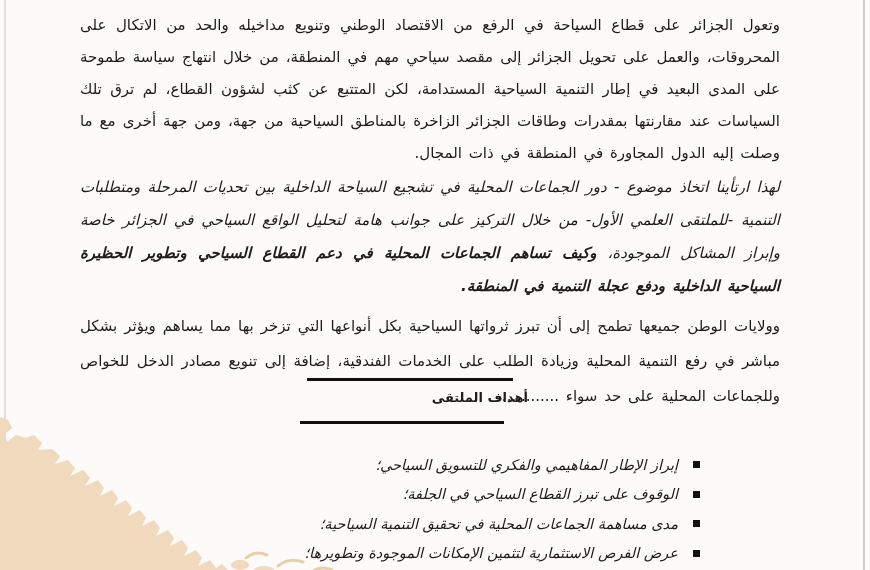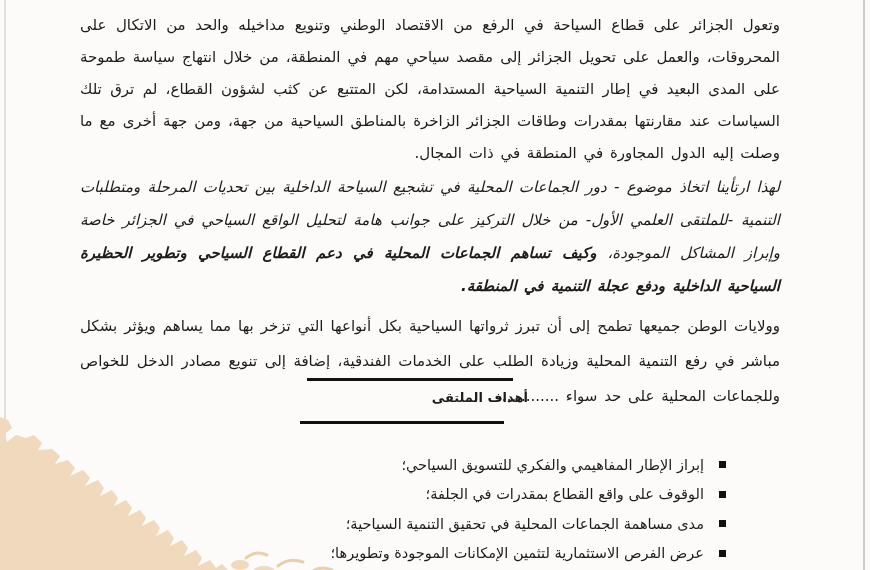--- a/index.html
+++ b/index.html
@@ -56,22 +56,23 @@
     width: 210px;
     text-align: right;
     font-size: 13px;
     font-weight: bold;
     z-index: 2;
   }
 
   .objectives {
     position: absolute;
     top: 450px;
-    right: 144px;
+    right: 170px;
     z-index: 2;
+    font-style: italic;
   }
   .objective-row {
     display: flex;
     direction: rtl;
     align-items: center;
     height: 29.5px;
     font-size: 14.5px;
     white-space: nowrap;
   }
   .bullet-marker {
@@ -121,21 +122,21 @@
   <div class="section-heading" dir="rtl">أهداف الملتقى</div>
   <div class="rule bottom"></div>
 
   <div class="objectives">
     <div class="objective-row">
       <span class="bullet-marker"></span>
       <span>إبراز الإطار المفاهيمي والفكري للتسويق السياحي؛</span>
     </div>
     <div class="objective-row">
       <span class="bullet-marker"></span>
-      <span>الوقوف على واقع القطاع بمقدرات في الجلفة؛</span>
+      <span>الوقوف على تبرز القطاع السياحي في الجلفة؛</span>
     </div>
     <div class="objective-row">
       <span class="bullet-marker"></span>
       <span>مدى مساهمة الجماعات المحلية في تحقيق التنمية السياحية؛</span>
     </div>
     <div class="objective-row">
       <span class="bullet-marker"></span>
       <span>عرض الفرص الاستثمارية لتثمين الإمكانات الموجودة وتطويرها؛</span>
     </div>
   </div>

